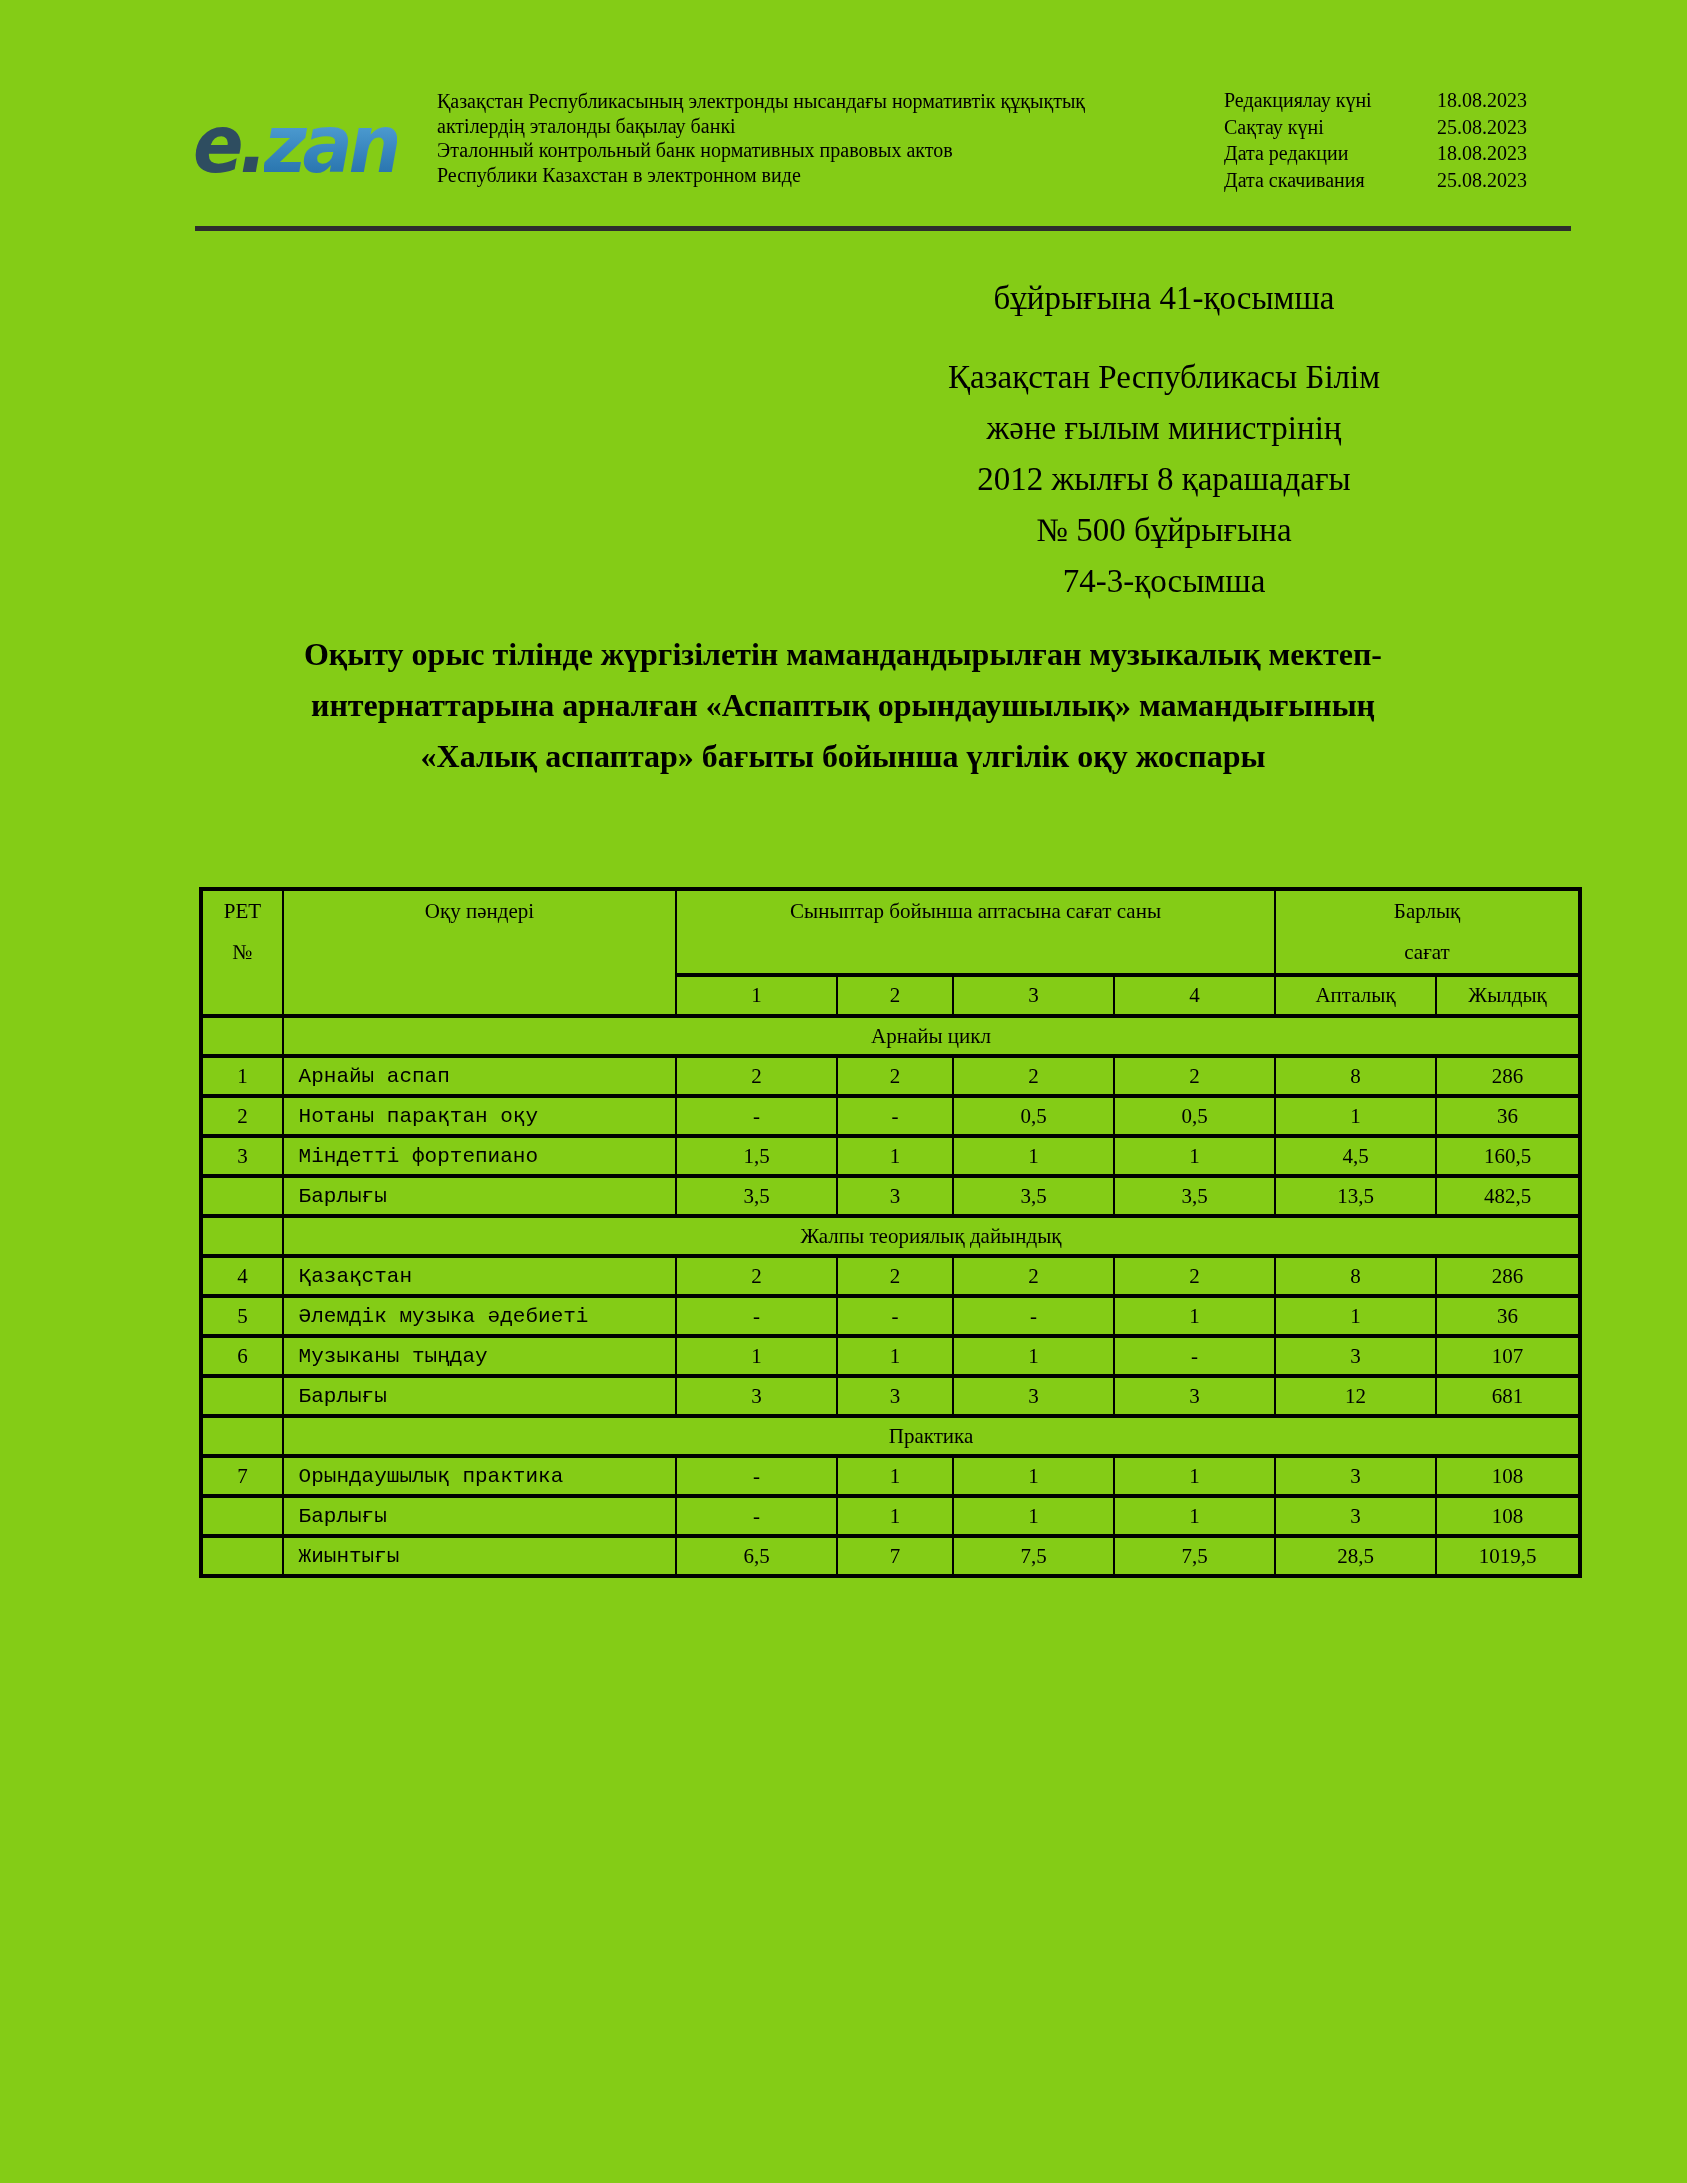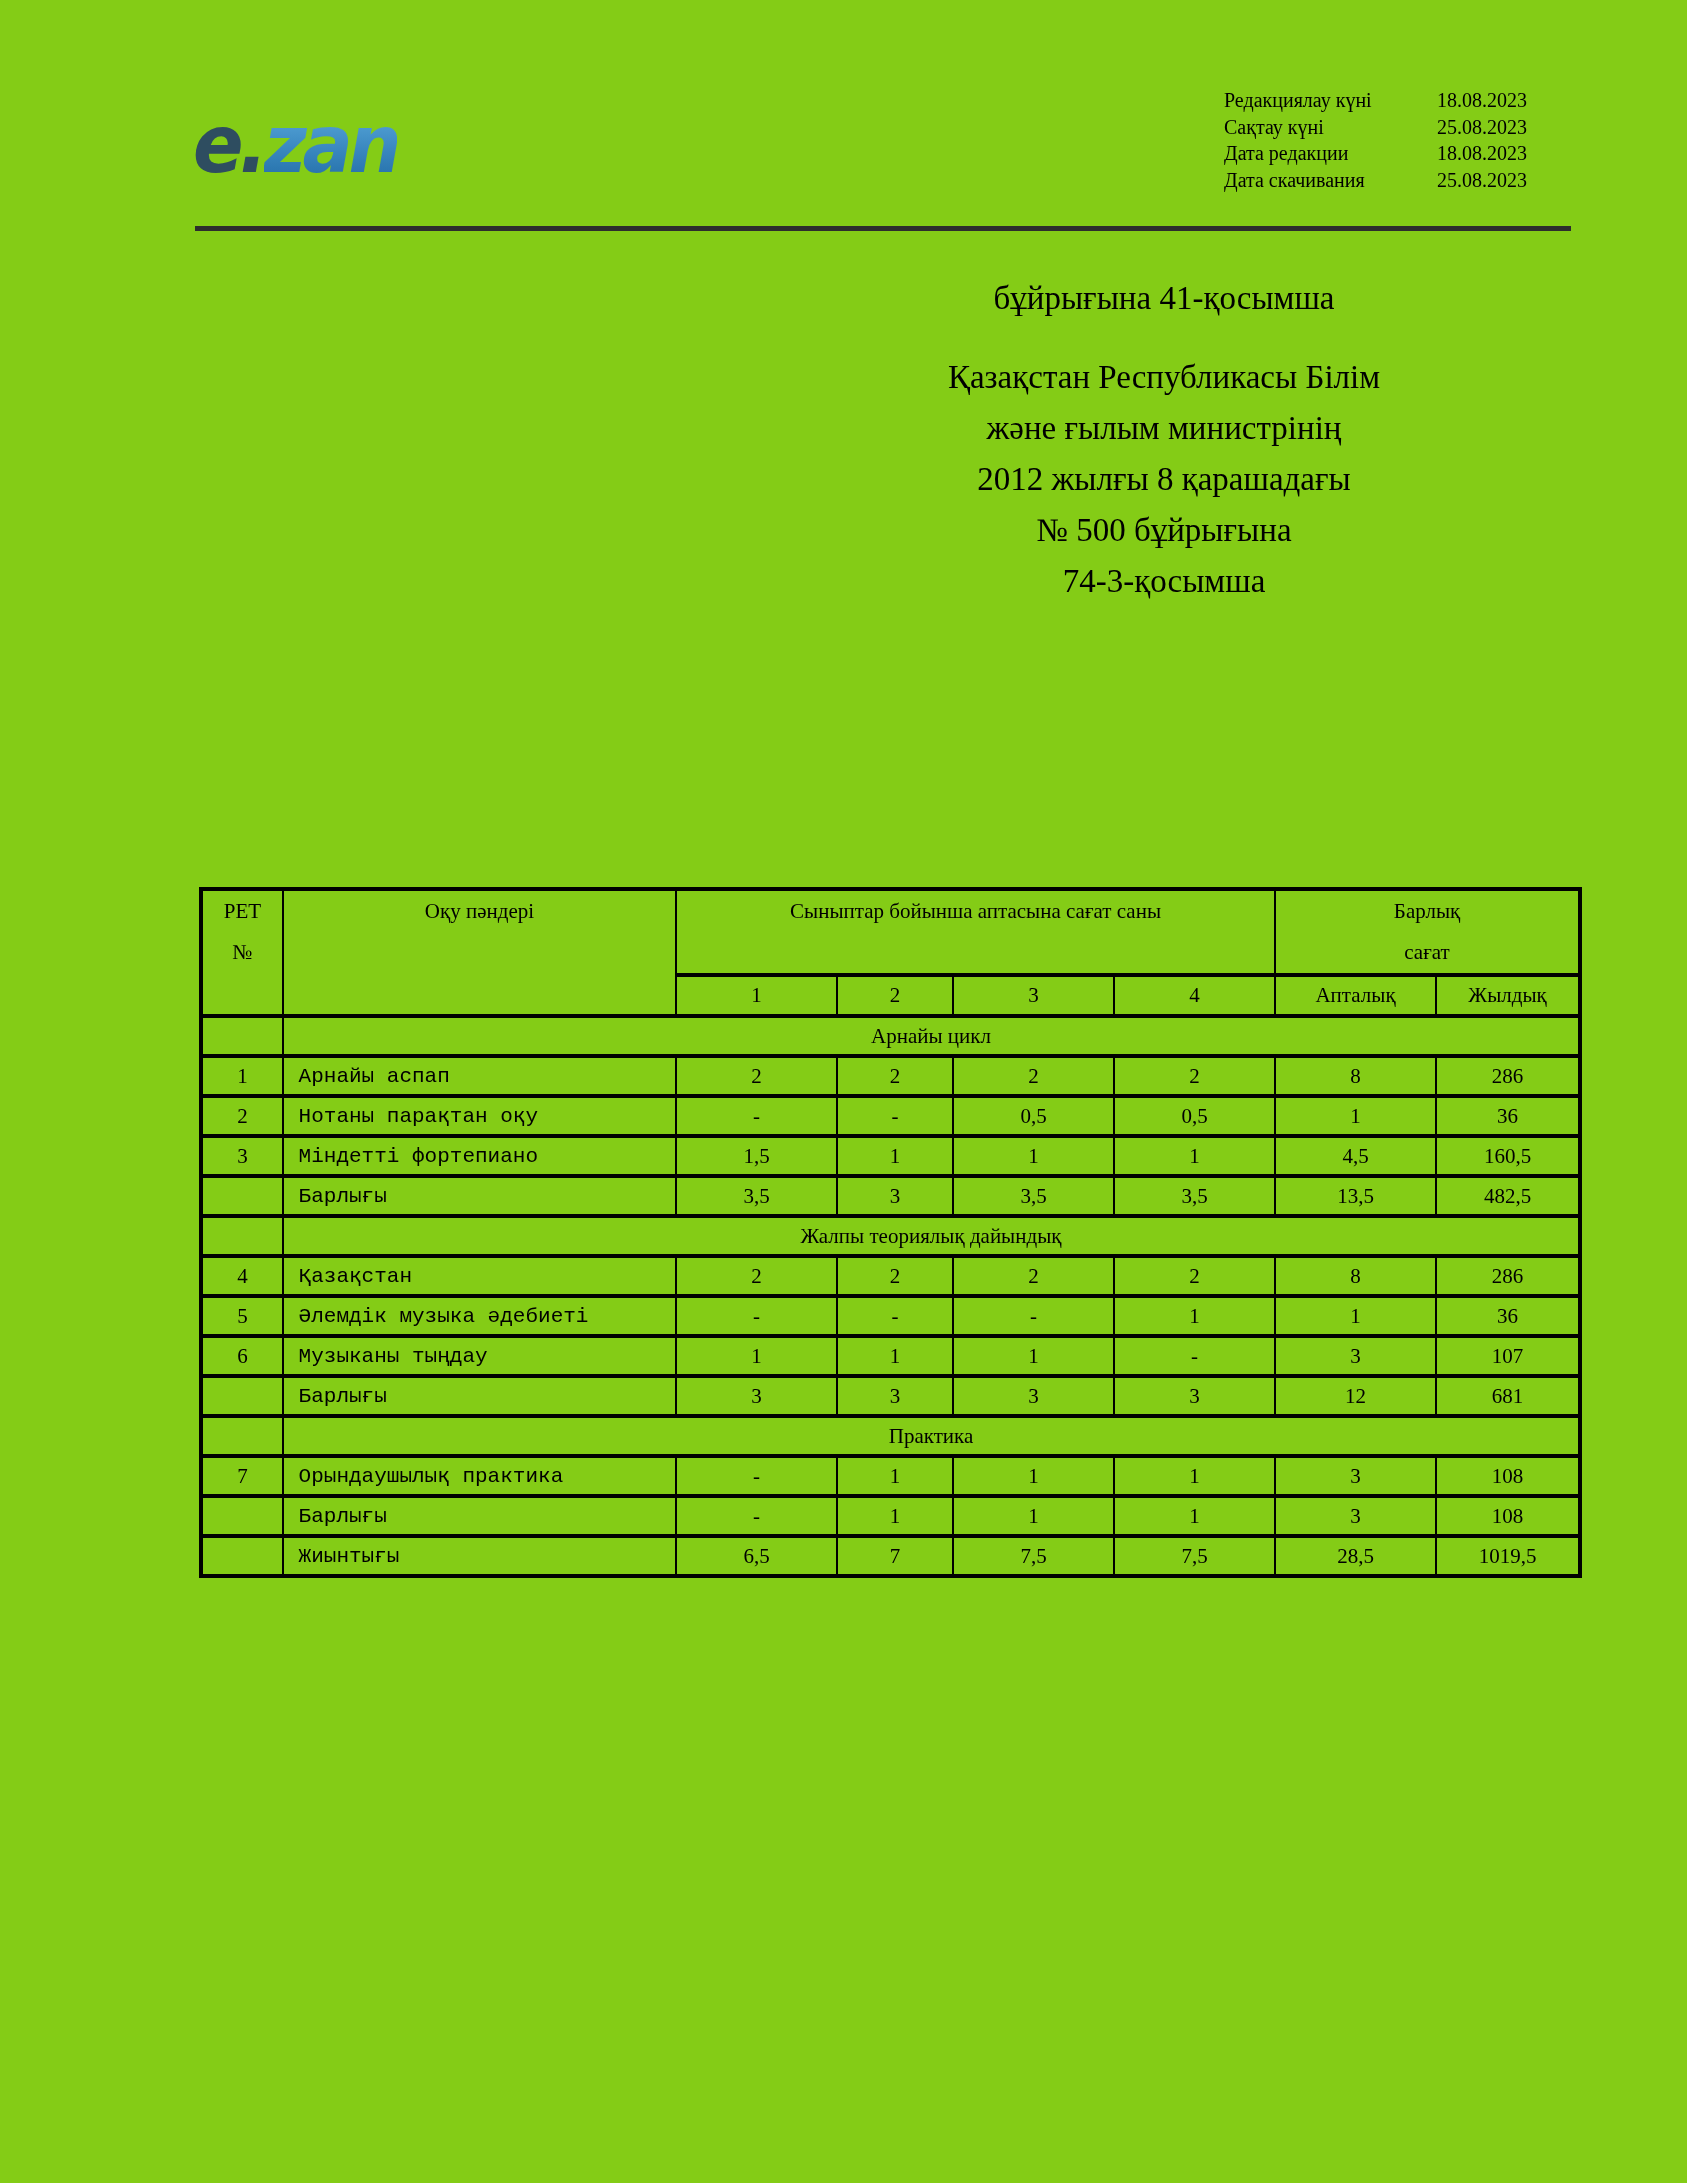--- a/index.html
+++ b/index.html
@@ -51,20 +51,24 @@
   td.cell-num{text-align:center;vertical-align:middle;}
   td.cell-section{text-align:center;vertical-align:middle;}
 </style>
 </head>
 <body>
 
 <div class="page">
 
   <div class="logo"><span class="logo-e">e.</span><span class="logo-zan">zan</span></div>
 
+  <div class="bank-title">Қазақстан Республикасының электронды нысандағы нормативтік құқықтық
+актілердің эталонды бақылау банкі
+Эталонный контрольный банк нормативных правовых актов
+Республики Казахстан в электронном виде</div>
 
   <div class="dates">
     <div class="date-row">
       <span class="date-label">Редакциялау күні</span>
       <span class="date-value">18.08.2023</span>
     </div>
     <div class="date-row">
       <span class="date-label">Сақтау күні</span>
       <span class="date-value">25.08.2023</span>
     </div>
@@ -82,20 +86,23 @@
 
   <div class="appendix">
     <div class="appendix-line1">бұйрығына 41-қосымша</div>
     <div class="appendix-block">Қазақстан Республикасы Білім
 және ғылым министрінің
 2012 жылғы 8 қарашадағы
 № 500 бұйрығына
 74-3-қосымша</div>
   </div>
 
+  <h1 class="doc-title">Оқыту орыс тілінде жүргізілетін мамандандырылған музыкалық мектеп-
+интернаттарына арналған «Аспаптық орындаушылық» мамандығының
+«Халық аспаптар» бағыты бойынша үлгілік оқу жоспары</h1>
 
   <table class="plan-table">
     <colgroup>
       <col style="width:82px">
         <col style="width:393px">
         <col style="width:161px">
         <col style="width:116px">
       <col style="width:161px">
         <col style="width:161px">
         <col style="width:161px">

